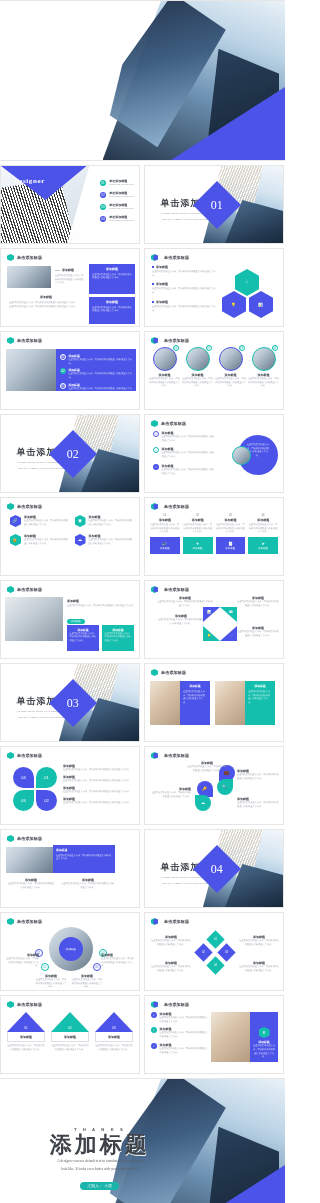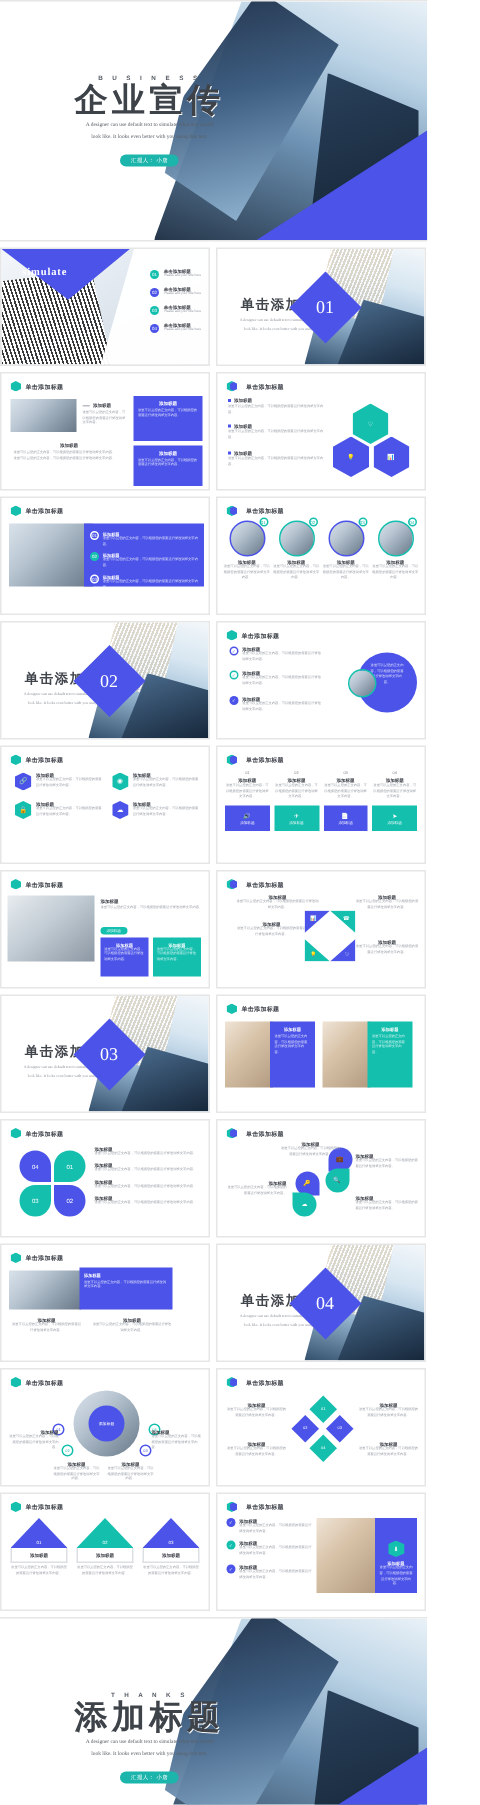--- a/index.html
+++ b/index.html
@@ -116,38 +116,31 @@
 <body>
 
 <div class="deck">
 
   <div class="slide full">
     <div class="cover-img"></div>
     <div class="cover-glass"></div>
     <div class="cover-glass2"></div>
     <div class="cover-tri"></div>
     <div class="cover-left"></div>
-    <div class="cover-txt">
-      <div class="eyebrow">B U S I N E S S</div>
-      <div class="bigtitle">企业宣传</div>
-      <div class="subtxt">A designer can use default text to simulate what text would</div>
-      <div class="subtxt">look like. It looks even better with you using this text.</div>
-      <div class="pill">汇报人： 小唐</div>
-    </div>
   </div>
 
   <div class="slide half">
     <div style="position:absolute;inset:0;background:linear-gradient(150deg,#f4f7fa 0%,#e3eaf1 40%,#cfd8e1 100%);"></div>
     <div style="position:absolute;left:0;top:18%;width:62%;height:82%;
       background:repeating-linear-gradient(72deg,#2a2a2a 0 1.1px,#ffffff 1.1px 2.6px);
       clip-path:polygon(0 12%,70% 0,86% 100%,0 100%);opacity:.92;"></div>
     <div style="position:absolute;left:0;top:0;width:62%;height:44%;background:#4b53e8;
       clip-path:polygon(0 0,100% 0,52% 100%);"></div>
     <div style="position:absolute;left:10%;top:14%;color:#fff;font-size:7px;
-      font-family:'Liberation Serif',serif;font-weight:bold;letter-spacing:.6px;">simulate</div>
+      font-family:'Liberation Serif',serif;font-weight:bold;letter-spacing:.6px;">designer</div>
     <div style="position:absolute;left:0;top:0;width:100%;height:100%;background:#fff;
       clip-path:polygon(64% 0,100% 0,100% 100%,48% 100%);opacity:.97;"></div>
 
     <div style="position:absolute;right:5px;top:13px;display:flex;flex-direction:column;gap:4.4px;">
       <div style="display:flex;align-items:center;gap:3px;">
         <div class="circ" style="width:6.4px;height:6.4px;background:#15bfae;">01</div>
         <div>
             <div class="ttl-s">单击添加标题</div>
         <div class="txt-s">Please add your title here</div>
           </div>

